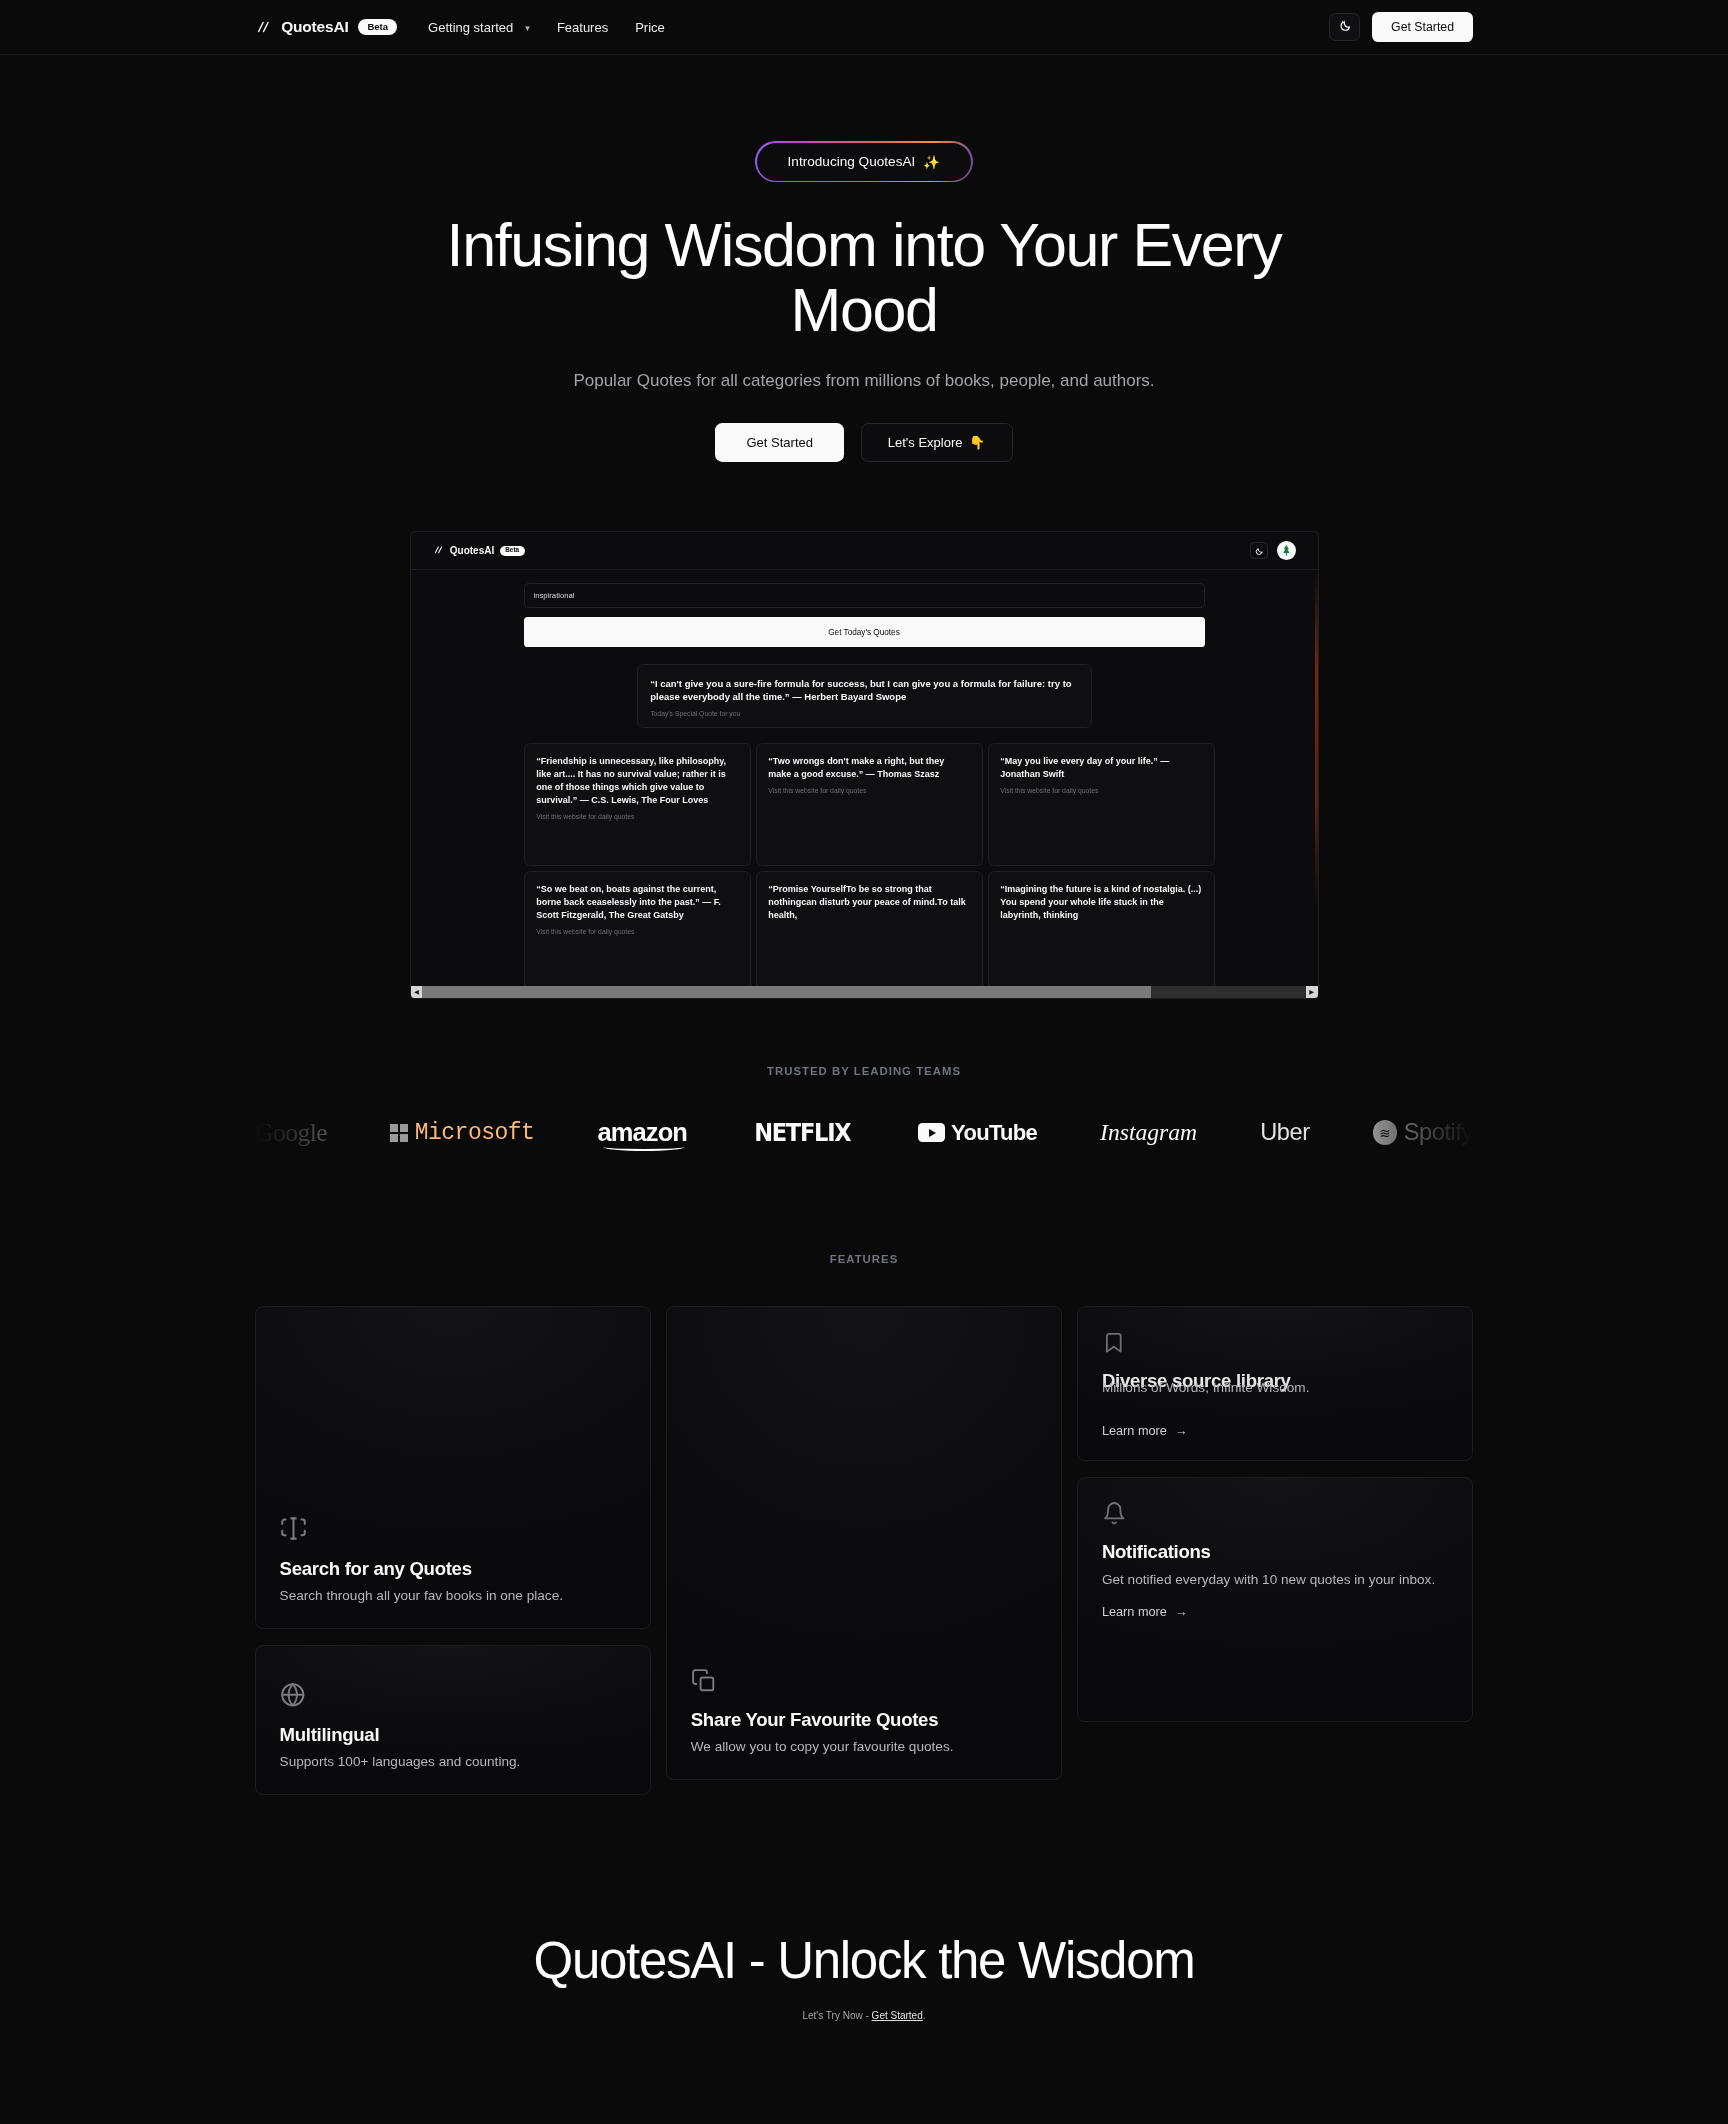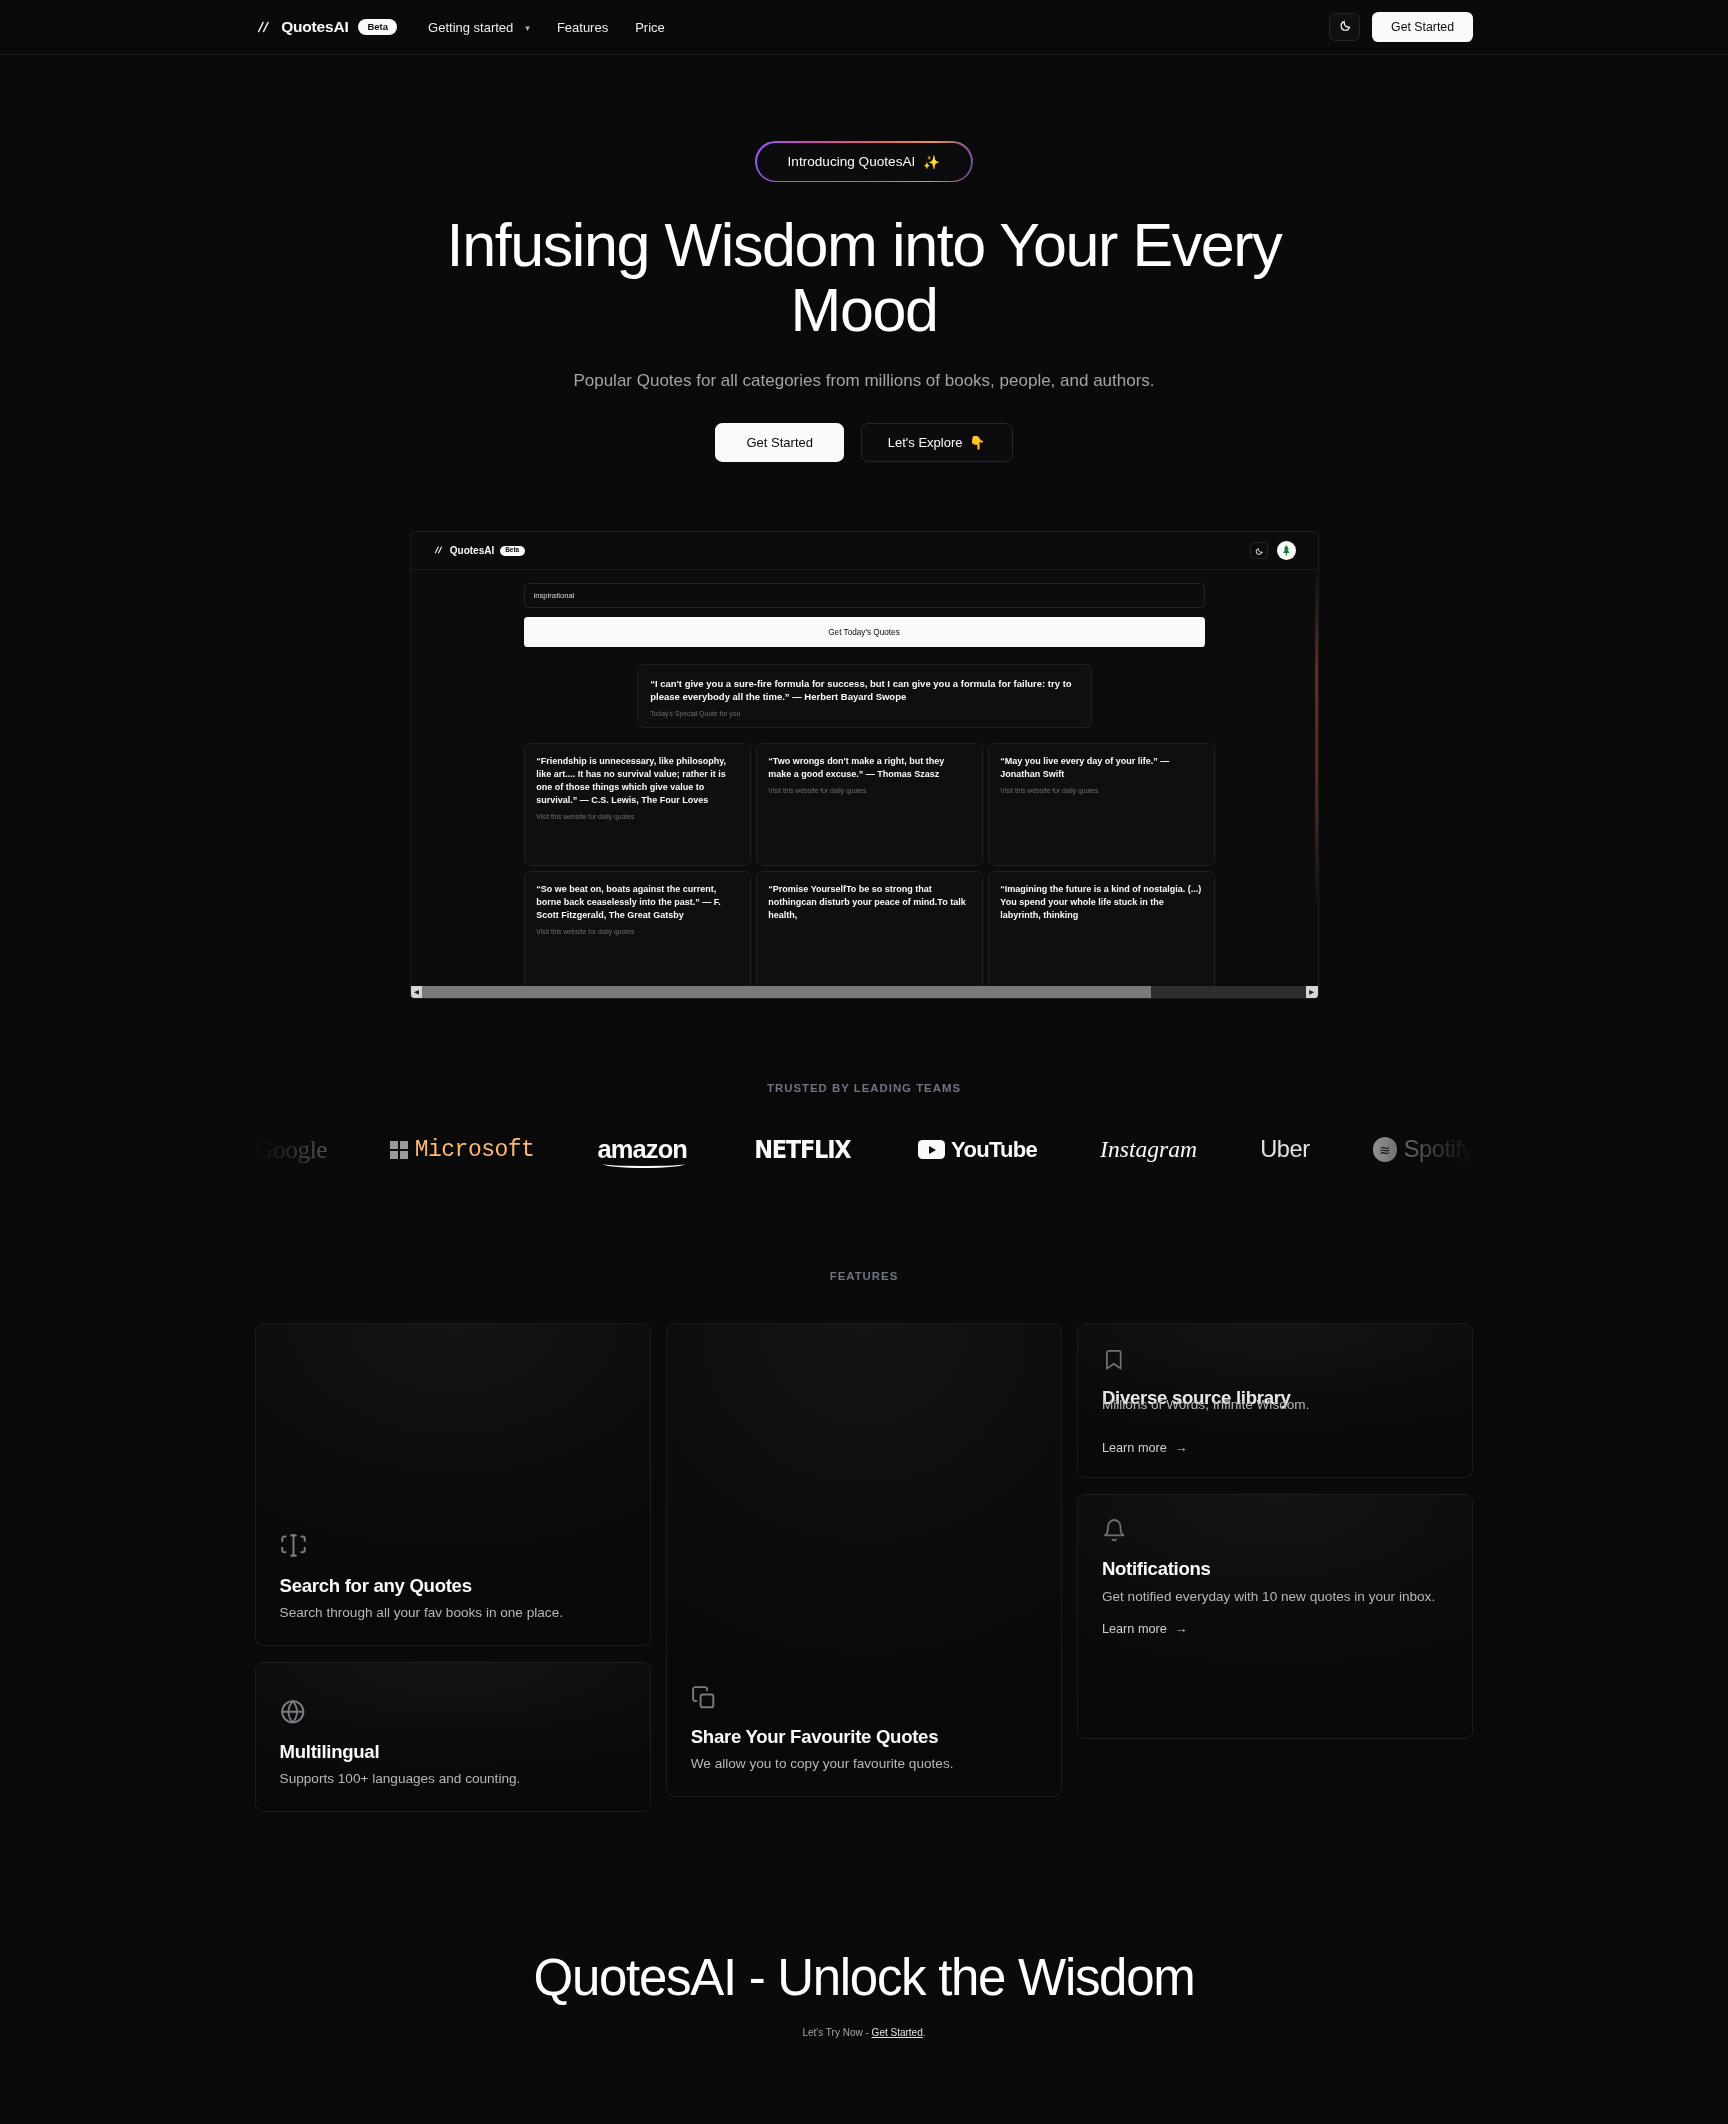--- a/index.html
+++ b/index.html
@@ -156,21 +156,21 @@
     font-size: 6.4px; color: #1a1a1a; background: #d6d6d6;
   }
   .pv-scroll-thumb { flex: 1; height: 11.8px; background: #7a7a7a; margin-right: 155px; }
   .pv-edge-glow {
     position: absolute; top: 38px; right: 0; width: 2.7px; height: 336px;
     background: linear-gradient(180deg, transparent, #c2410c 30%, #9a3412 70%, transparent);
     opacity: .55;
   }
 
   
-  .logos-section { margin-top: 83px; text-align: center; }
+  .logos-section { margin-top: 66px; text-align: center; }
   .eyebrow {
     font-size: 11.4px; font-weight: bold; letter-spacing: 1px; color: #6f7480;
   }
   .logos-row {
     margin: 35px auto 0; width: 1218px; height: 41px;
     display: flex; align-items: center; justify-content: space-between;
     -webkit-mask-image: linear-gradient(90deg, transparent 0%, #000 8%, #000 92%, transparent 100%);
     mask-image: linear-gradient(90deg, transparent 0%, #000 8%, #000 92%, transparent 100%);
   }
   .logo-item { color: #e8e8e8; white-space: nowrap; display: flex; align-items: center; gap: 6.4px; }

